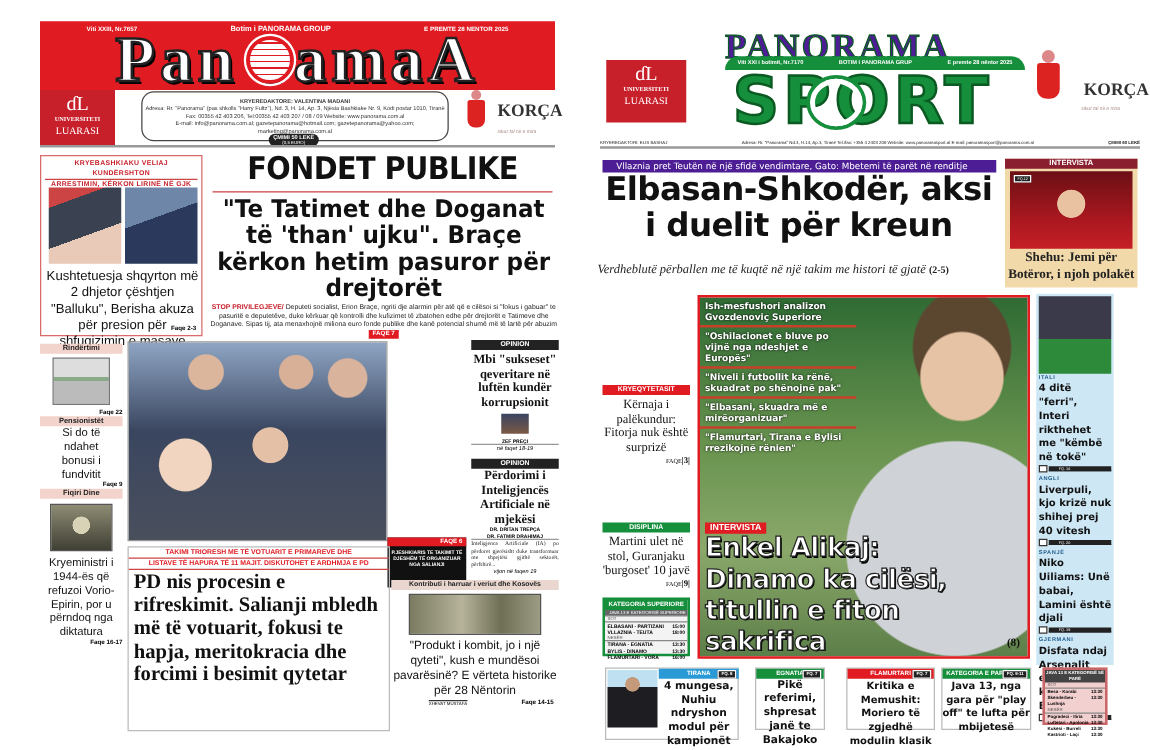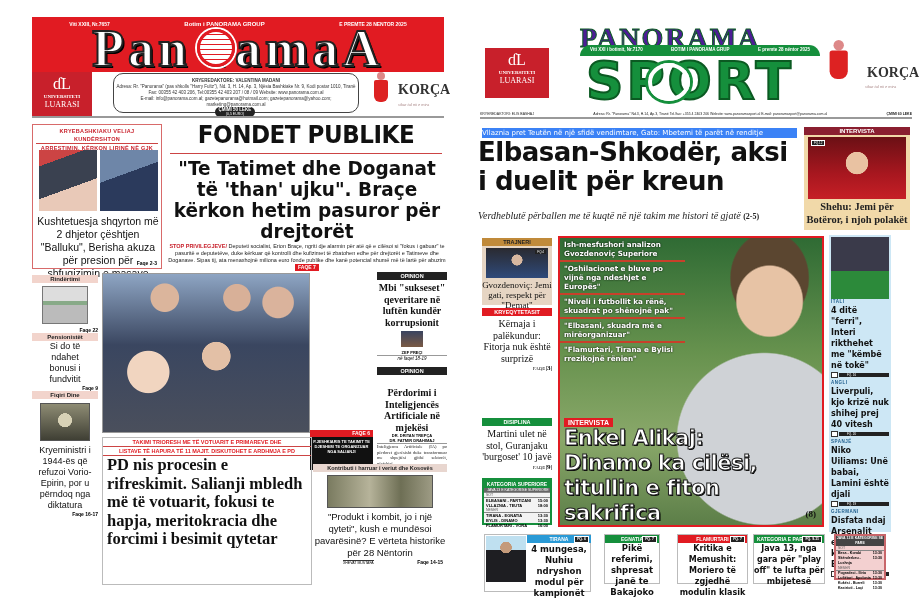--- a/index.html
+++ b/index.html
@@ -59,22 +59,22 @@
 .pd-head{font-family:"Liberation Serif",serif;font-weight:bold;font-size:16.5px;line-height:18.5px;color:#111;padding-left:4px}
 .kontrib-bar{background:#e8d6cf;font-size:5.5px;font-weight:bold;text-align:center;line-height:8px;color:#222}
 .sepia{background:linear-gradient(90deg,#7a7b60,#b6b39a 40%,#6e6f55 70%,#9d9b84)}
 .kontrib-cap{font-size:9.5px;text-align:center;line-height:12px;color:#111}
 
 .sport-top{font-family:"Liberation Serif",serif;font-weight:bold;font-size:28px;color:#4c1d95;letter-spacing:2px;text-align:left;-webkit-text-stroke:1px #0b5a22;line-height:28px}
 .sport-band{background:#158f3c;border-radius:14px 14px 0 0;color:#fff}
 .sport-band .meta{display:flex;justify-content:space-between;font-size:4.5px;font-weight:bold;padding:2px 10px;line-height:6px}
 .sport-word{font-family:"DejaVu Sans",sans-serif;font-weight:bold;font-size:52px;letter-spacing:3px;color:#158f3c;-webkit-text-stroke:2px #0b5a22;line-height:52px;text-align:center}
 .addr-line{font-size:3.5px;color:#222;line-height:5px;display:flex;justify-content:space-between;border-bottom:2px solid #999}
-.kicker-bar{background:#3b82f6;color:#fff;font-size:7.5px;line-height:10px;padding-left:0;font-family:"DejaVu Sans",sans-serif;transform-origin:left;white-space:nowrap}
-.sp-head{font-family:"DejaVu Sans",sans-serif;font-weight:bold;font-size:26px;line-height:29px;color:#111;letter-spacing:-.5px}
+.kicker-bar{background:#4c1d95;color:#fff;font-size:7.5px;line-height:10px;padding-left:11px;font-family:"DejaVu Sans",sans-serif;transform-origin:left;white-space:nowrap}
+.sp-head{font-family:"DejaVu Sans",sans-serif;font-weight:bold;font-size:26px;line-height:29px;text-align:center;color:#111;letter-spacing:-.5px}
 .sp-sub{font-family:"Liberation Serif",serif;font-style:italic;font-size:10px;color:#222;text-align:left}
 .inter-box{background:#f1d9a9}
 .inter-bar{background:#8a1f30;color:#fff;font-weight:bold;font-size:6px;text-align:center;line-height:8px}
 .inter-photo{background:radial-gradient(circle at 50% 42%,#e9c2a2 0 18%,transparent 19%),linear-gradient(180deg,#6b1015 0%,#a8171f 60%,#c61f26 100%)}
 .inter-cap{font-family:"Liberation Serif",serif;font-weight:bold;font-size:10.5px;line-height:12.5px;text-align:center;color:#222}
 .lightblue{background:#cde7f5}
 .foreign-photo{background:linear-gradient(180deg,#3a3a4a 0 55%,#2c8a3a 55%)}
 .country{font-size:4.5px;font-weight:bold;color:#1a5a8a;line-height:6px;letter-spacing:.5px}
 .f-head{font-family:"DejaVu Sans",sans-serif;font-weight:bold;font-size:8px;line-height:11px;color:#111}
 .fq{display:flex;align-items:center;gap:1px;margin:1px 0 2px 0}
@@ -189,21 +189,21 @@
 
   <div class="abs" style="left:377px;top:272px;width:70px">
     <div class="opinion-bar">OPINION</div>
     <div class="op-title" style="margin-top:2px">Mbi "sukseset" qeveritare në luftën kundër korrupsionit</div>
     <div style="width:22px;height:16px;margin:3px auto;background:linear-gradient(#3a4460,#7a5a44)"></div>
     <div class="op-auth">ZEF PREÇI</div>
     <div class="op-ref">në faqet 18-19</div>
   </div>
   <div class="abs" style="left:377px;top:367px;width:70px">
     <div class="opinion-bar">OPINION</div>
-    <div class="op-title" style="margin-top:12px">Përdorimi i Inteligjencës Artificiale në mjekësi</div>
+    <div class="op-title" style="margin-top:0">Përdorimi i Inteligjencës Artificiale në mjekësi</div>
     <div class="op-auth">DR. DRITAN TREPÇA</div>
     <div class="op-auth">DR. FATMIR DRAHIMAJ</div>
     <div class="lead" style="font-family:'Liberation Serif',serif;text-align:justify;border-top:1px solid #999;font-size:4.5px;line-height:5.5px">Inteligjenca Artificiale (IA) po përdoret gjerësisht duke transformuar me shpejtësi gjithë sektorët, përfshirë...</div>
     <div class="op-ref" style="border:none">vijon në faqen 19</div>
   </div>
 
   <div class="abs" style="left:102px;top:437px;width:210px;height:148px;border:1px solid #bbb">
     <div class="pd-kicker">TAKIMI TRIORESH ME TË VOTUARIT E PRIMAREVE DHE</div>
     <div class="pd-kicker">LISTAVE TË HAPURA TË 11 MAJIT. DISKUTOHET E ARDHMJA E PD</div>
     <div class="pd-head">PD nis procesin e rifreskimit. Salianji mbledh më të votuarit, fokusi te hapja, meritokracia dhe forcimi i besimit qytetar</div>
@@ -291,27 +291,20 @@
         <span class="bk">FQ. 19</span>
       </div>
     <div class="country">GJERMANI</div>
     <div class="f-head">Disfata ndaj Arsenalit ekspozon kufijtë e Bajernit</div>
     <div class="fq">
         <span class="sq"></span>
         <span class="bk">FQ. 20</span>
       </div>
   </div>
 
-  <div class="abs tr-box" style="left:12px;top:238px;width:70px;height:67px">
-    <div class="tr-bar">TRAJNERI</div>
-    <div style="width:62px;height:30px;margin:2px auto;background:radial-gradient(circle at 50% 40%,#d8b8a0 0 15%,transparent 16%),linear-gradient(#2a2a30,#2f4a7a);position:relative">
-      <span style="position:absolute;right:2px;top:2px;font-size:3px;background:#222;color:#fff;padding:0 2px">FQ.4</span>
-    </div>
-    <div class="serif-cap" style="font-size:9px;line-height:10px">Gvozdenoviç: Jemi gati, respekt për "Demat"</div>
-  </div>
   <div class="abs" style="left:12px;top:308px;width:70px">
     <div class="redbar">KRYEQYTETASIT</div>
     <div class="serif-cap" style="margin-top:2px">Kërnaja i palëkundur: Fitorja nuk është surprizë</div>
     <div class="faqe2"><span>FAQE</span><b>|</b><b>3</b><b>|</b></div>
   </div>
   <div class="abs" style="left:12px;top:418px;width:70px">
     <div class="greenbar">DISIPLINA</div>
     <div class="serif-cap" style="margin-top:2px">Martini ulet në stol, Guranjaku 'burgoset' 10 javë</div>
     <div class="faqe2"><span>FAQE</span><b>|</b><b>9</b><b>|</b></div>
   </div>

